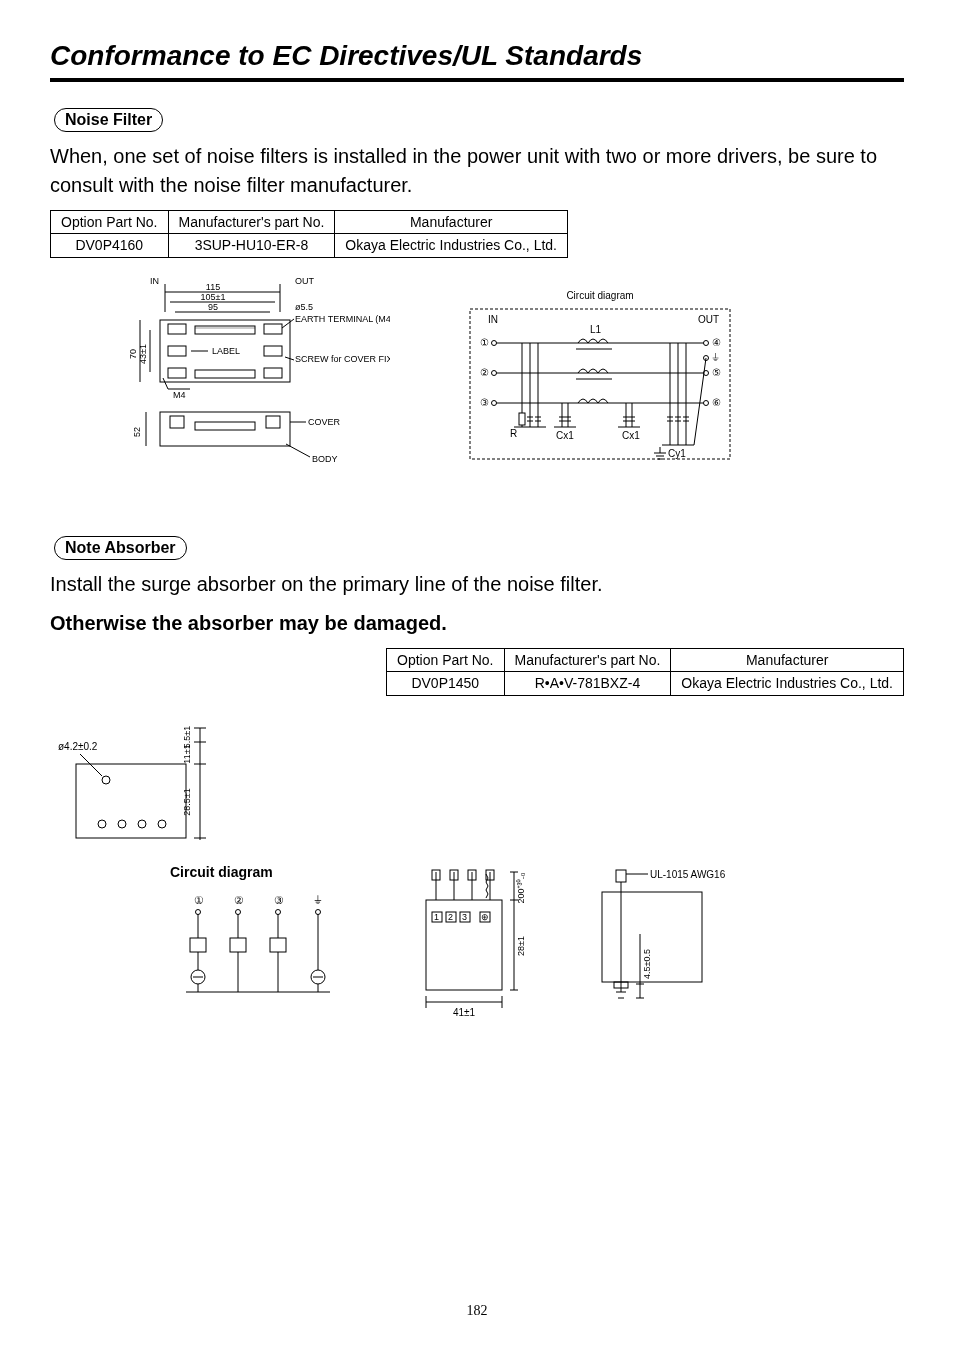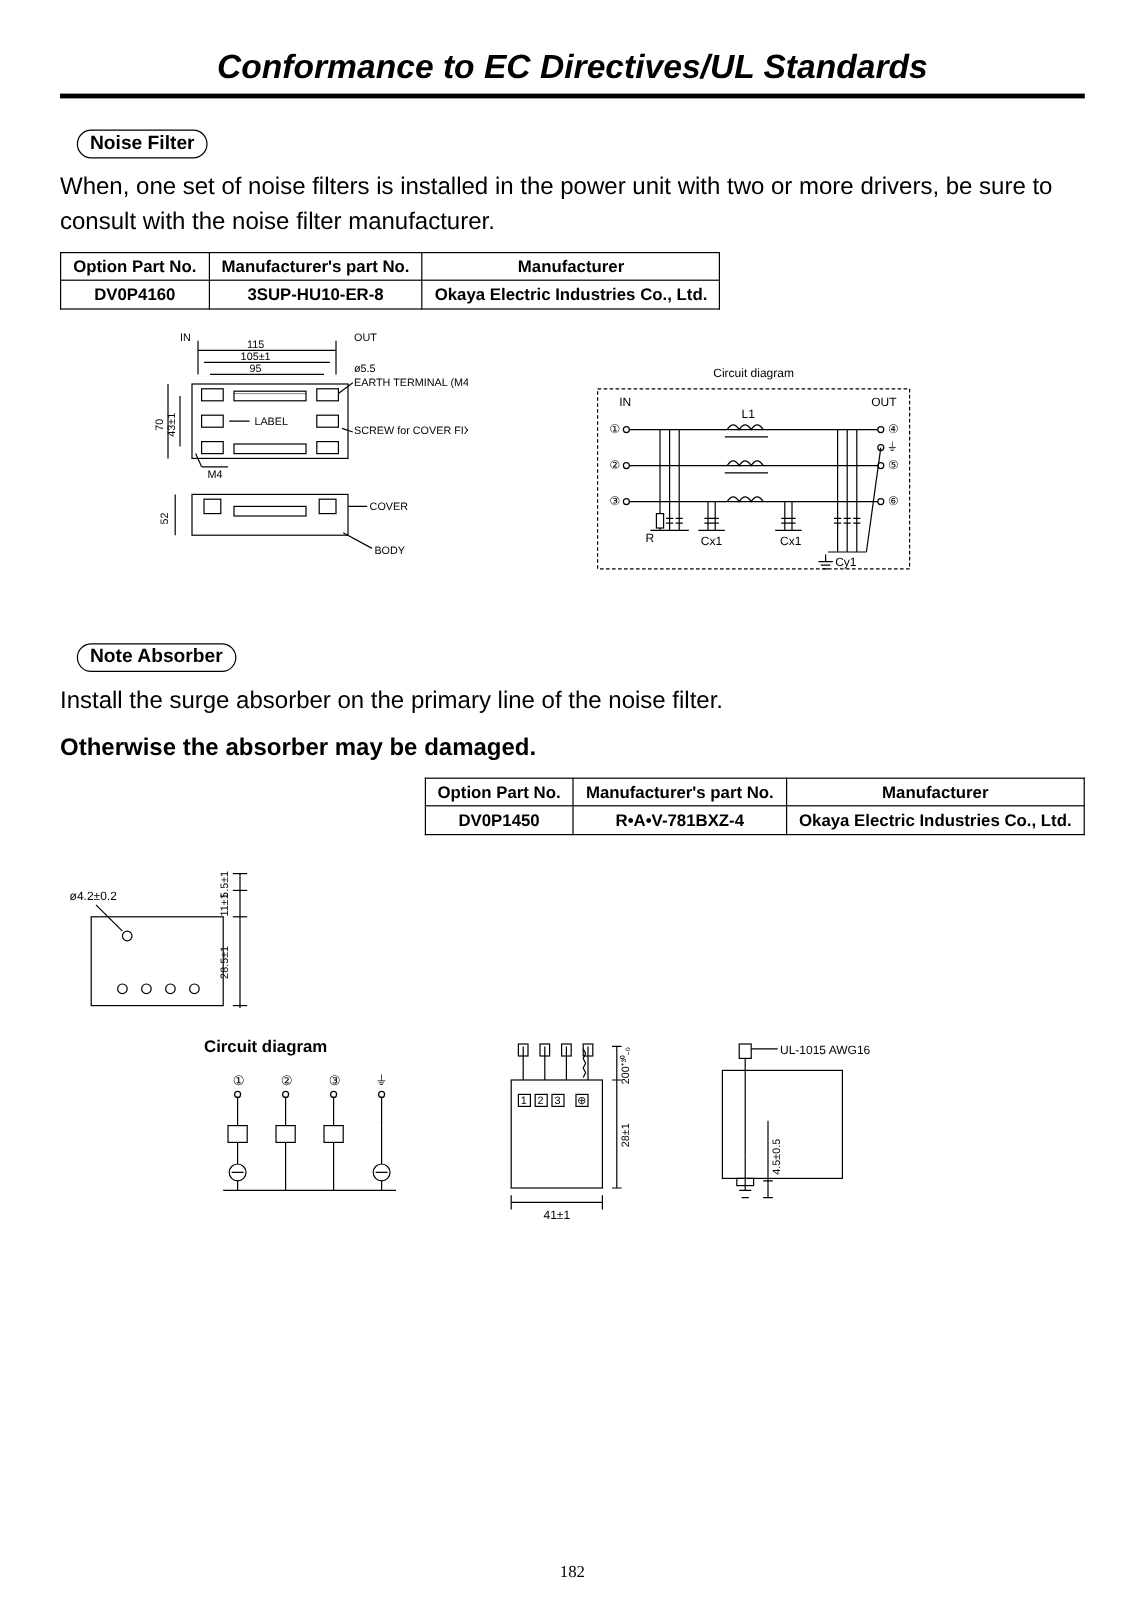--- a/index.html
+++ b/index.html
@@ -12,52 +12,51 @@
       padding: 40px 50px;
       position: relative;
     }
     .page-title {
       font-size: 28px;
       font-weight: bold;
       font-style: italic;
       border-bottom: 4px solid #000;
       padding-bottom: 6px;
       margin-bottom: 18px;
-      text-align: center;
     }
     .badge {
       display: inline-block;
       border: 1px solid #000;
       border-radius: 12px;
       padding: 2px 10px;
       font-weight: bold;
       font-size: 16px;
-      margin: 8px 0 10px 14px;
+      margin: 8px 0 10px 4px;
     }
     .para {
       font-size: 20px;
       line-height: 1.45;
       margin-bottom: 10px;
     }
     .para.bold { font-weight: bold; }
     table.spec {
       border-collapse: collapse;
       font-size: 14px;
       margin-bottom: 14px;
     }
     table.spec th, table.spec td {
       border: 1px solid #000;
       padding: 3px 10px;
       text-align: center;
-      font-weight: bold;
+      font-weight: normal;
     }
     .diagram-row {
       display: flex;
-      gap: 88px;
-      align-items: flex-end;
+      gap: 60px;
+      align-items: center;
       margin: 10px 0 36px 0;
     }
     .page-number {
       position: absolute;
       bottom: 32px;
       left: 0; right: 0;
       text-align: center;
       font-size: 14px;
       font-family: Liberation Serif, serif;
     }

